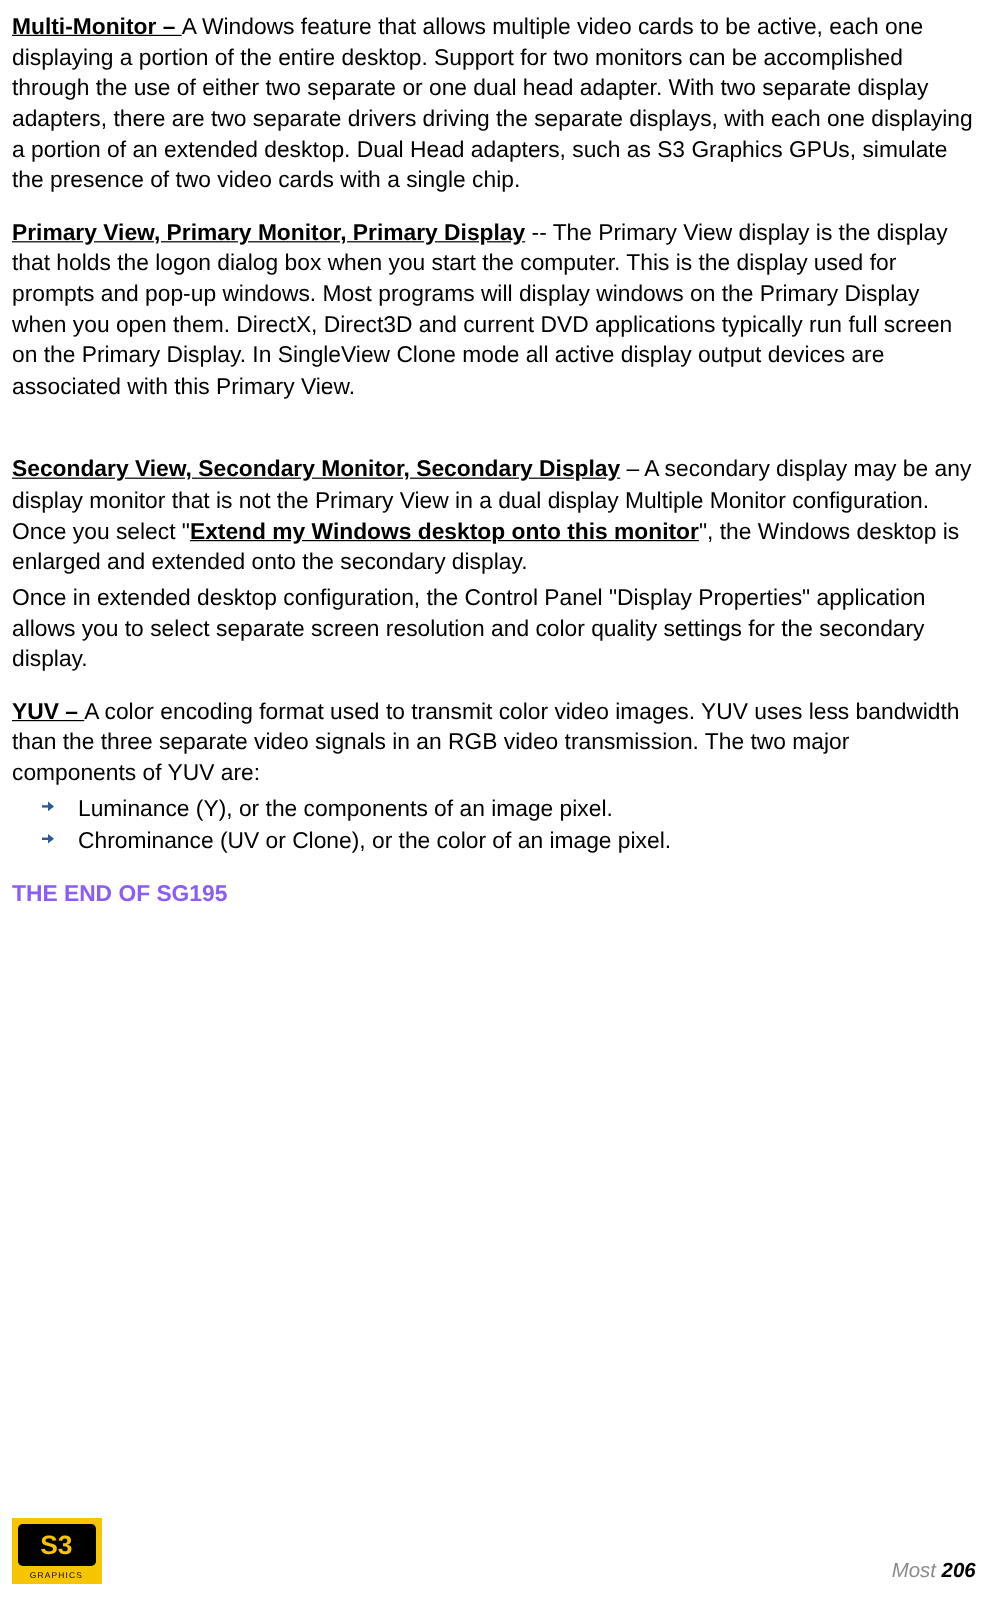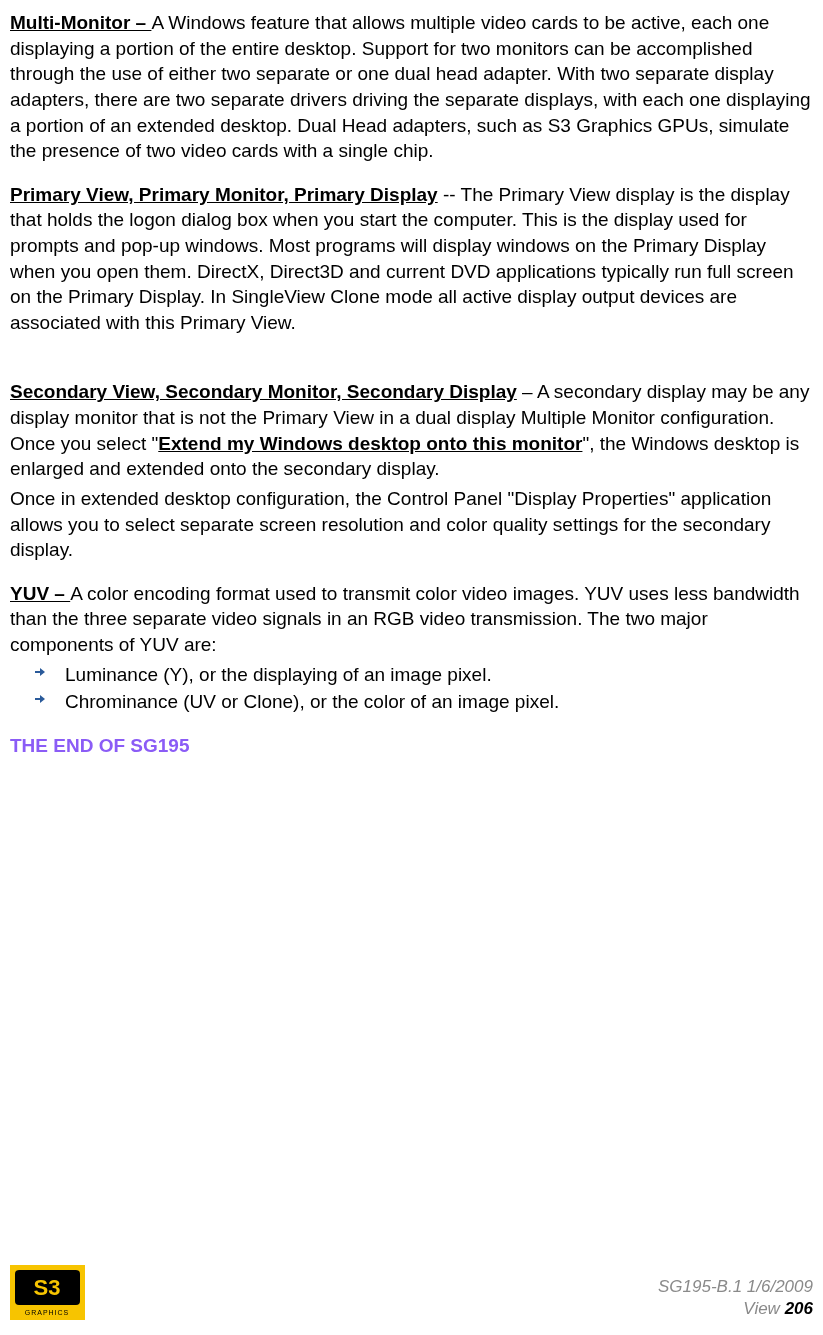--- a/index.html
+++ b/index.html
@@ -114,21 +114,21 @@
   </p>
 
   <ul class="bullets">
     <li>
       <span class="bullet-icon">
         <svg viewBox="0 0 10 10">
             <rect x="0" y="4" width="7" height="2" fill="#2a5a9a"></rect>
             <polygon points="5,1 10,5 5,9" fill="#2a5a9a"></polygon>
           </svg>
       </span>
-      <span>Luminance (Y), or the displaying of an image pixel.</span>
+      <span>Luminance (Y), or the components of an image pixel.</span>
     </li>
     <li>
       <span class="bullet-icon">
         <svg viewBox="0 0 10 10">
             <rect x="0" y="4" width="7" height="2" fill="#2a5a9a"></rect>
             <polygon points="5,1 10,5 5,9" fill="#2a5a9a"></polygon>
           </svg>
       </span>
       <span>Chrominance (UV or Clone), or the color of an image pixel.</span>
     </li>
@@ -141,18 +141,17 @@
 <div class="footer">
   <div class="logo">
     <svg viewBox="0 0 75 55">
       <rect x="0" y="0" width="75" height="55" fill="#f7c400"></rect>
       <rect x="5" y="5" width="65" height="35" rx="4" fill="#000"></rect>
       <text x="37" y="30" font-family="Arial" font-size="22" font-weight="bold" fill="#f7c400" text-anchor="middle">S3</text>
       <text x="37" y="50" font-family="Arial" font-size="7" fill="#000" text-anchor="middle" letter-spacing="1">GRAPHICS</text>
     </svg>
   </div>
   <div class="footer-text">
-    <div class="footer-sub">SG195-B.1   1/6/2009</div>
     <div class="footer-page">
-      <span>View </span><span class="num">206</span>
+      <span>Most </span><span class="num">206</span>
     </div>
   </div>
 </div>
 
 </body></html>

